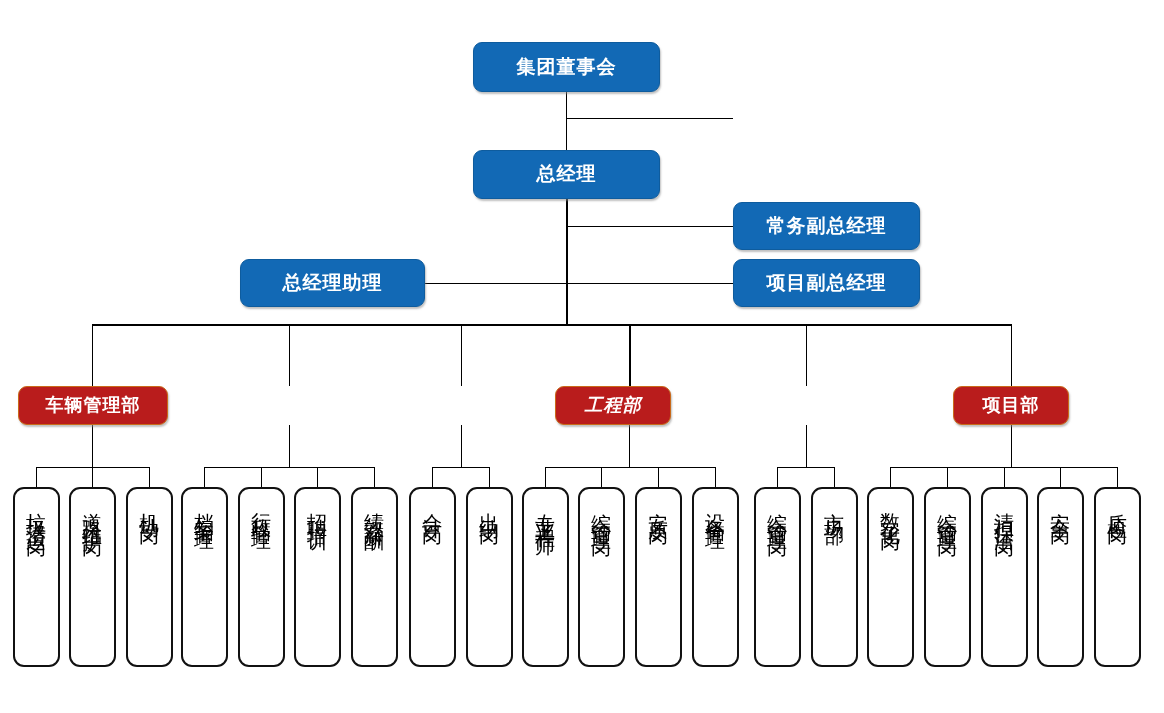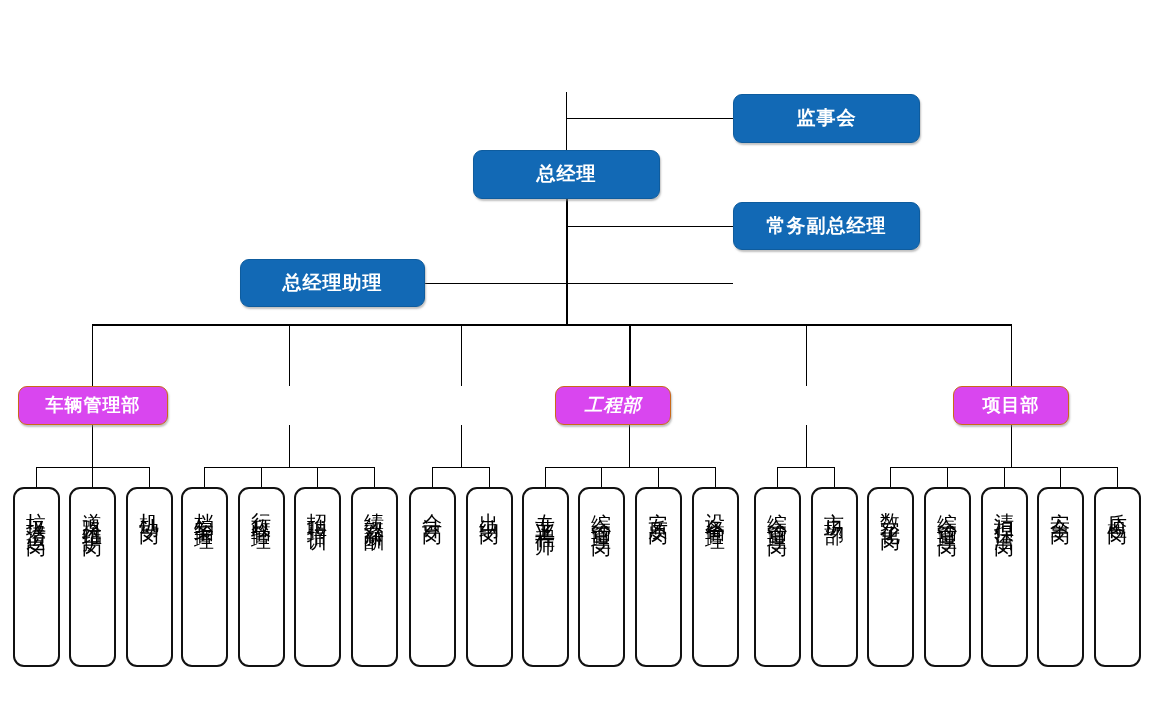--- a/index.html
+++ b/index.html
@@ -43,21 +43,21 @@
   }
   .node.blue {
     background: #1269B5;
     border: 1px solid #0E5C9E;
     color: #ffffff;
     font-size: 19px;
     font-weight: 700;
     box-shadow: 1px 2px 2px rgba(140,140,140,0.55);
   }
   .node.orange {
-    background: #d946ef;
+    background: #b91c1c;
     border: 1px solid #C96A19;
     color: #ffffff;
     font-size: 18px;
     font-weight: 700;
     box-shadow: 1px 2px 2px rgba(140,140,140,0.55);
     text-align: right;
   }
   .node.plain {
     background: #ffffff;
     border: 2px solid #111111;
@@ -135,27 +135,28 @@
   <div class="line v" style="left:834px; top:467px; height:20px;"></div>
 
   <div class="line v" style="left:1011px; top:425px; height:42px;"></div>
   <div class="line h" style="left:890px; top:467px; width:227px;"></div>
   <div class="line v" style="left:890px; top:467px; height:20px;"></div>
   <div class="line v" style="left:947px; top:467px; height:20px;"></div>
   <div class="line v" style="left:1004px; top:467px; height:20px;"></div>
   <div class="line v" style="left:1060px; top:467px; height:20px;"></div>
   <div class="line v" style="left:1117px; top:467px; height:20px;"></div>
 
-
-  <div class="node blue" style="left:733px; top:94px; width:187px; height:49px;">监事会</div>
+  <div class="node blue" style="left:473px; top:42px; width:187px; height:50px;">集团董事会</div>
+
 
   <div class="node blue" style="left:733px; top:202px; width:187px; height:48px;">常务副总经理</div>
 
   <div class="node blue" style="left:473px; top:150px; width:187px; height:49px;">总经理</div>
 
+  <div class="node blue" style="left:733px; top:259px; width:187px; height:48px;">项目副总经理</div>
 
   <div class="node blue" style="left:240px; top:259px; width:185px; height:48px;">总经理助理</div>
 
   <div class="node orange" style="left:18px; top:386px; width:150px; height:39px;">车辆管理部</div>
   <div class="node orange" style="left:555px; top:386px; width:116px; height:39px;font-style:italic;">工程部</div>
   <div class="node orange" style="left:953px; top:386px; width:116px; height:39px;">项目部</div>
 
   <div class="node plain" style="left:13px; top:487px; width:47px; height:180px;">
     <span class="vtext">垃圾清运岗</span>
   </div>

